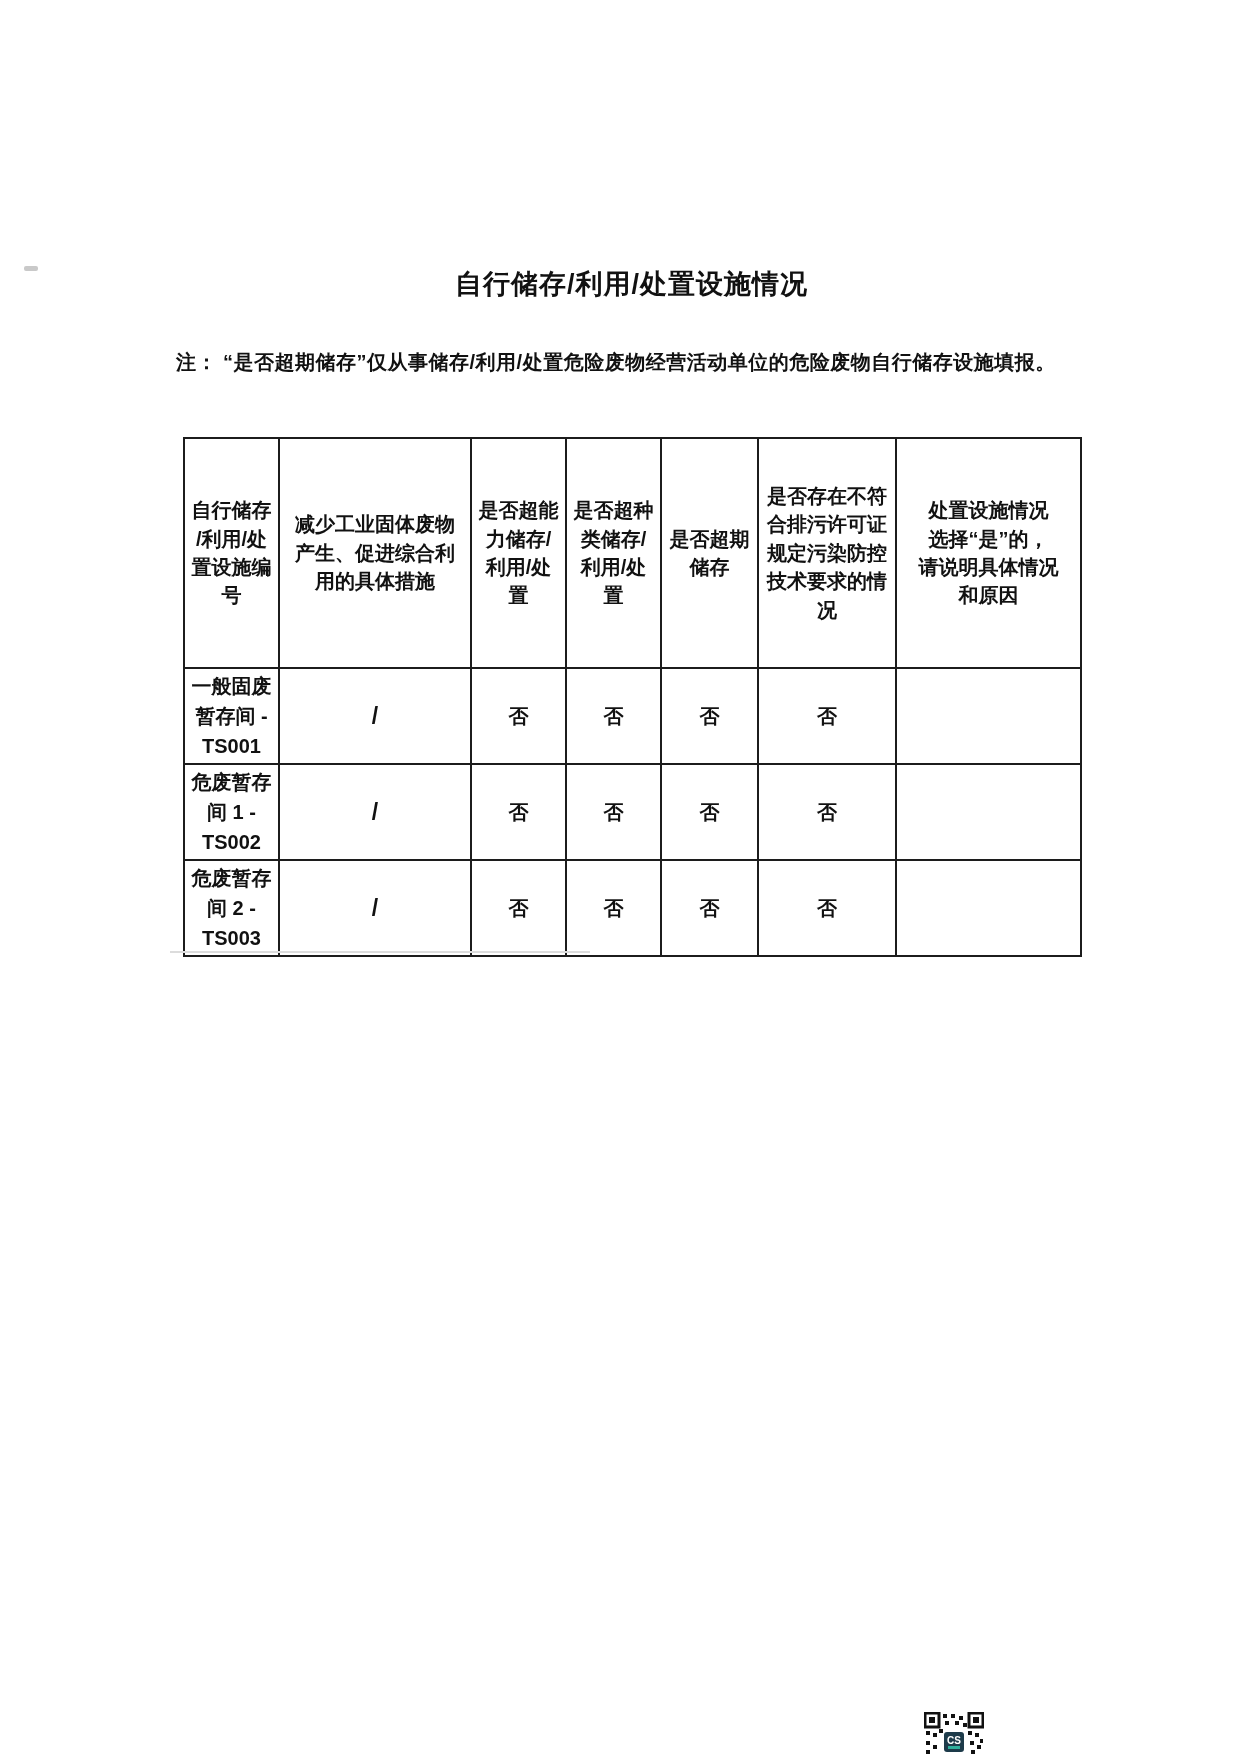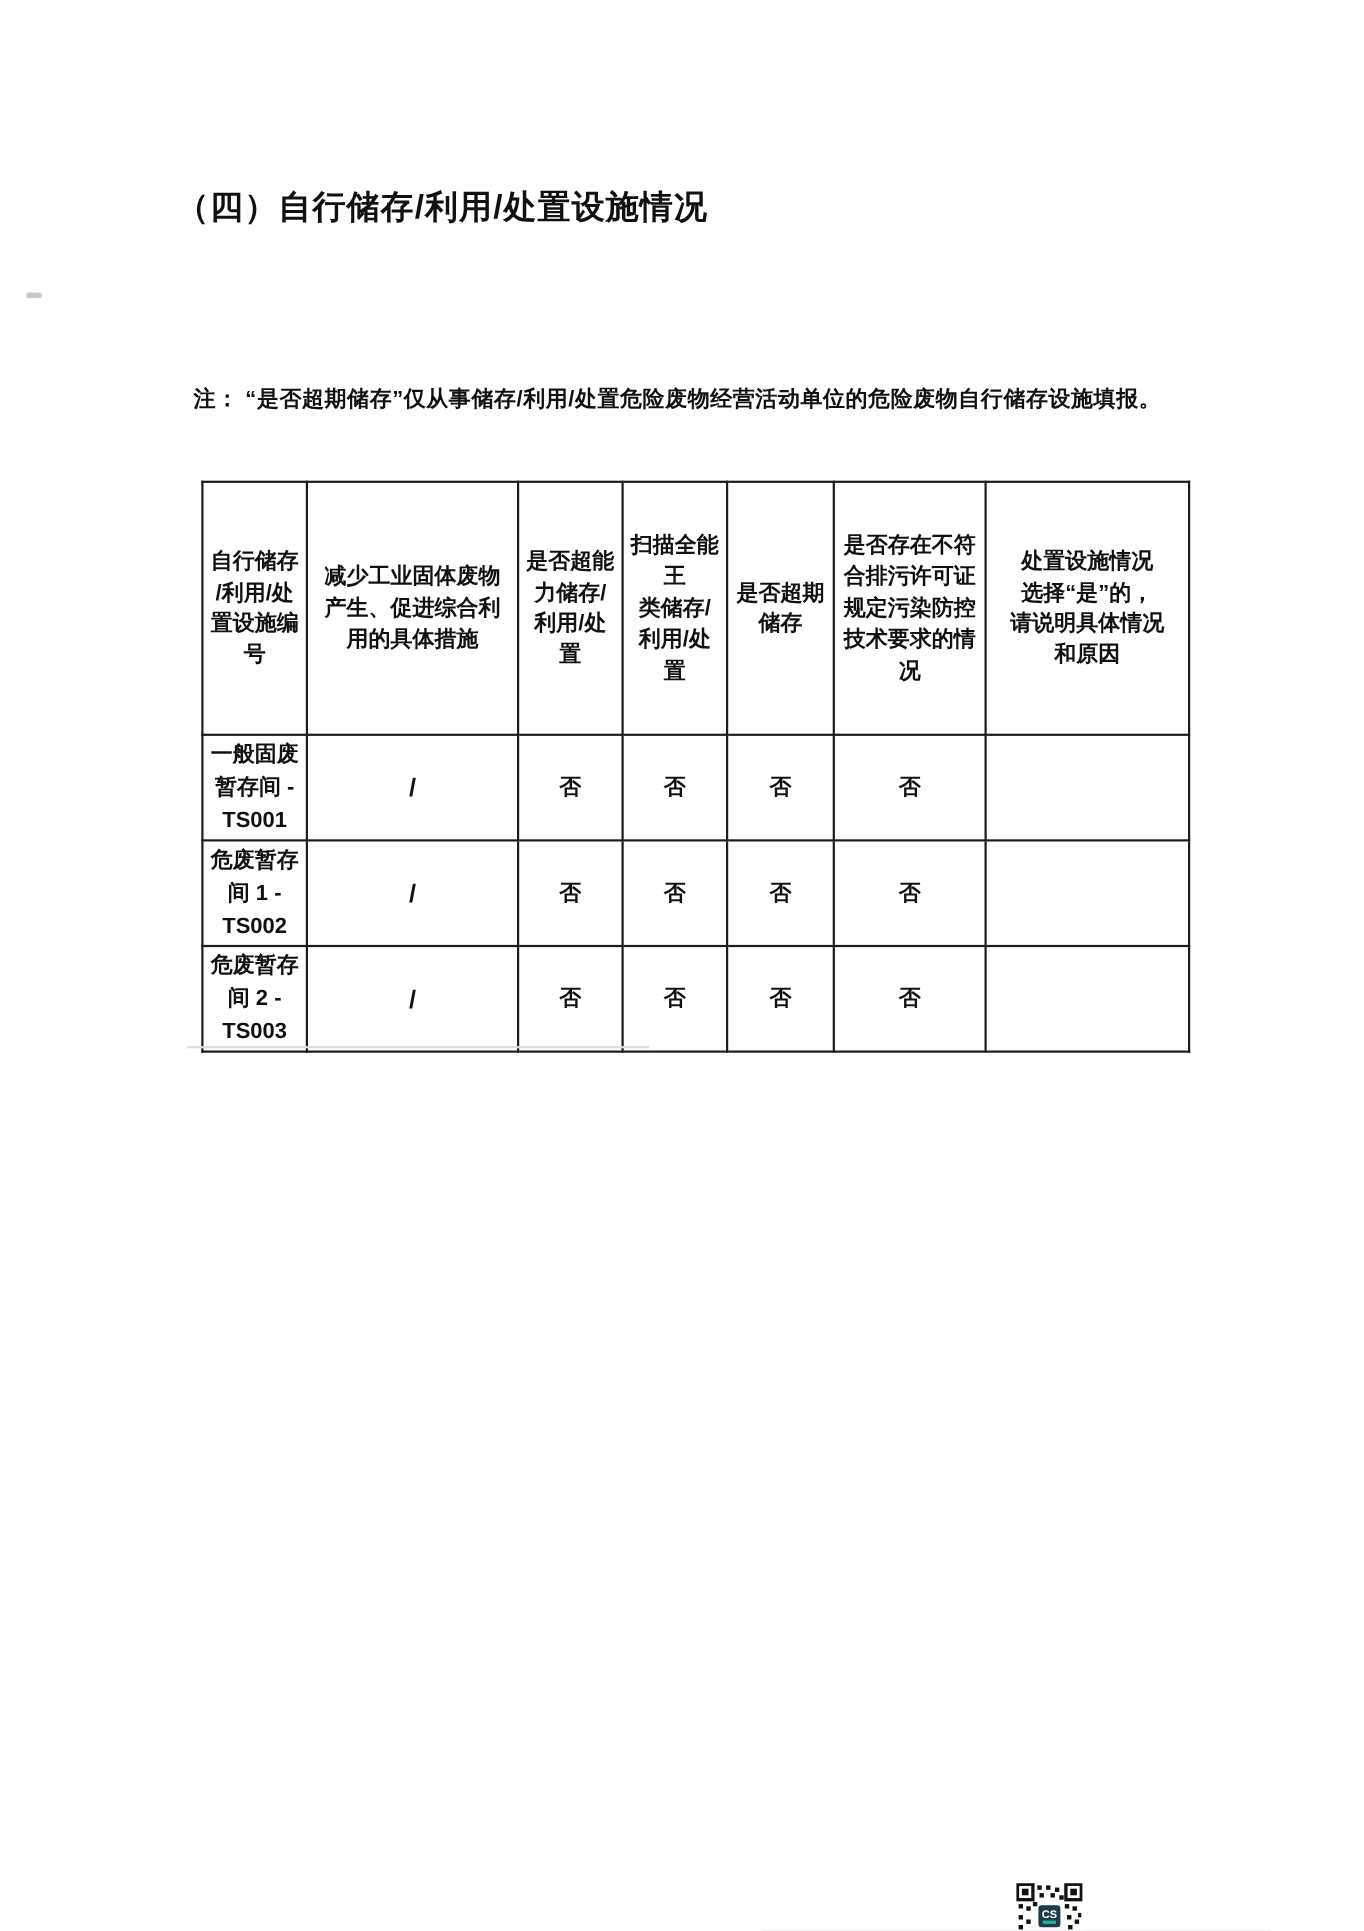--- a/index.html
+++ b/index.html
@@ -64,22 +64,22 @@
   .wm-text{
     font-size:30px;color:#313131;font-weight:500;letter-spacing:2px;
     display:flex;align-items:center;gap:18px;
   }
 </style>
 </head>
 <body>
 
 <div class="page">
 
-  <h1 class="section-title">（四）自行储存/利用/处置设施情况</h1>
-
+
+  <h2 class="table-title">自行储存/利用/处置设施情况</h2>
 
   <p class="note">注： “是否超期储存”仅从事储存/利用/处置危险废物经营活动单位的危险废物自行储存设施填报。</p>
 
   <table class="facilities-table">
     <colgroup>
       <col style="width:95px">
         <col style="width:192px">
         <col style="width:95px">
       <col style="width:95px">
         <col style="width:97px">
@@ -92,21 +92,21 @@
 /利用/处
 置设施编
 号</th>
         <th>减少工业固体废物
 产生、促进综合利
 用的具体措施</th>
         <th>是否超能
 力储存/
 利用/处
 置</th>
-        <th>扫描全能王
+        <th>是否超种
 类储存/
 利用/处
 置</th>
         <th>是否超期
 储存</th>
         <th>是否存在不符
 合排污许可证
 规定污染防控
 技术要求的情
 况</th>

